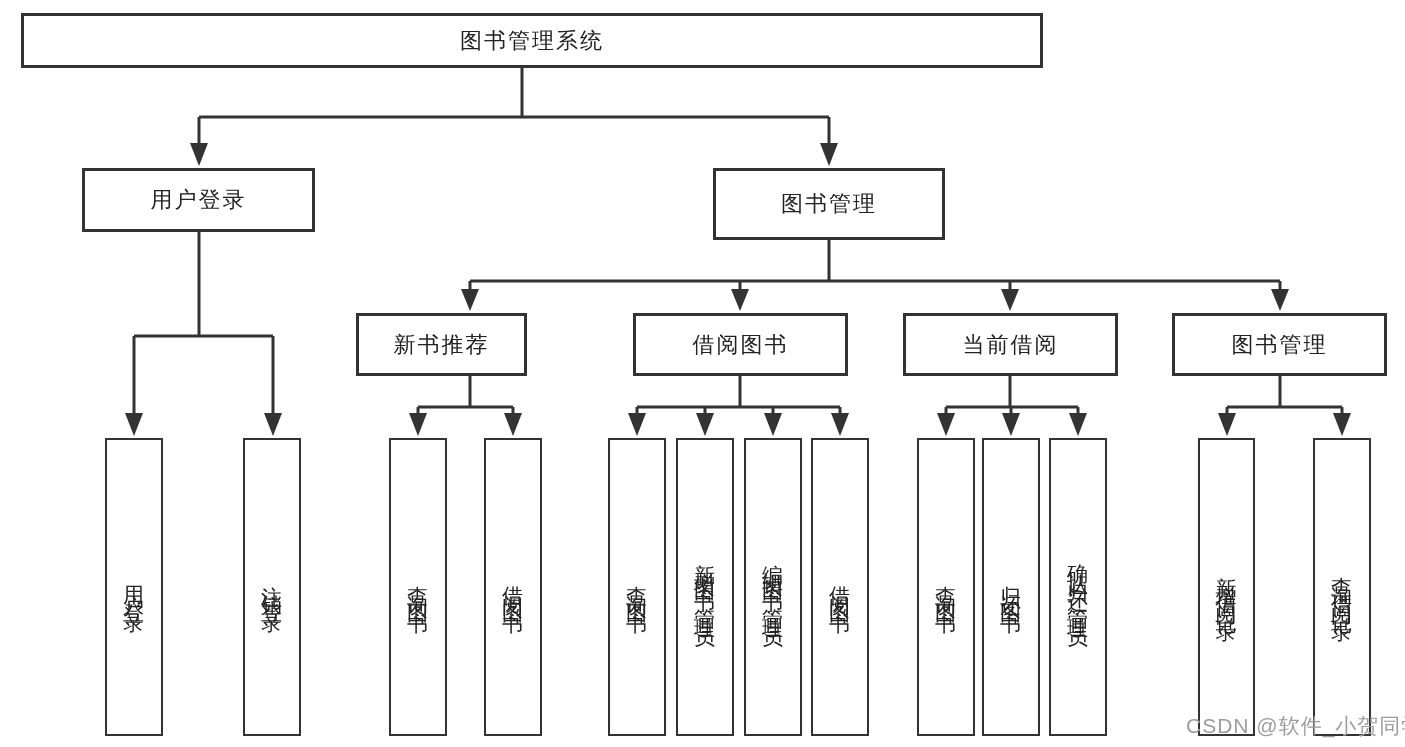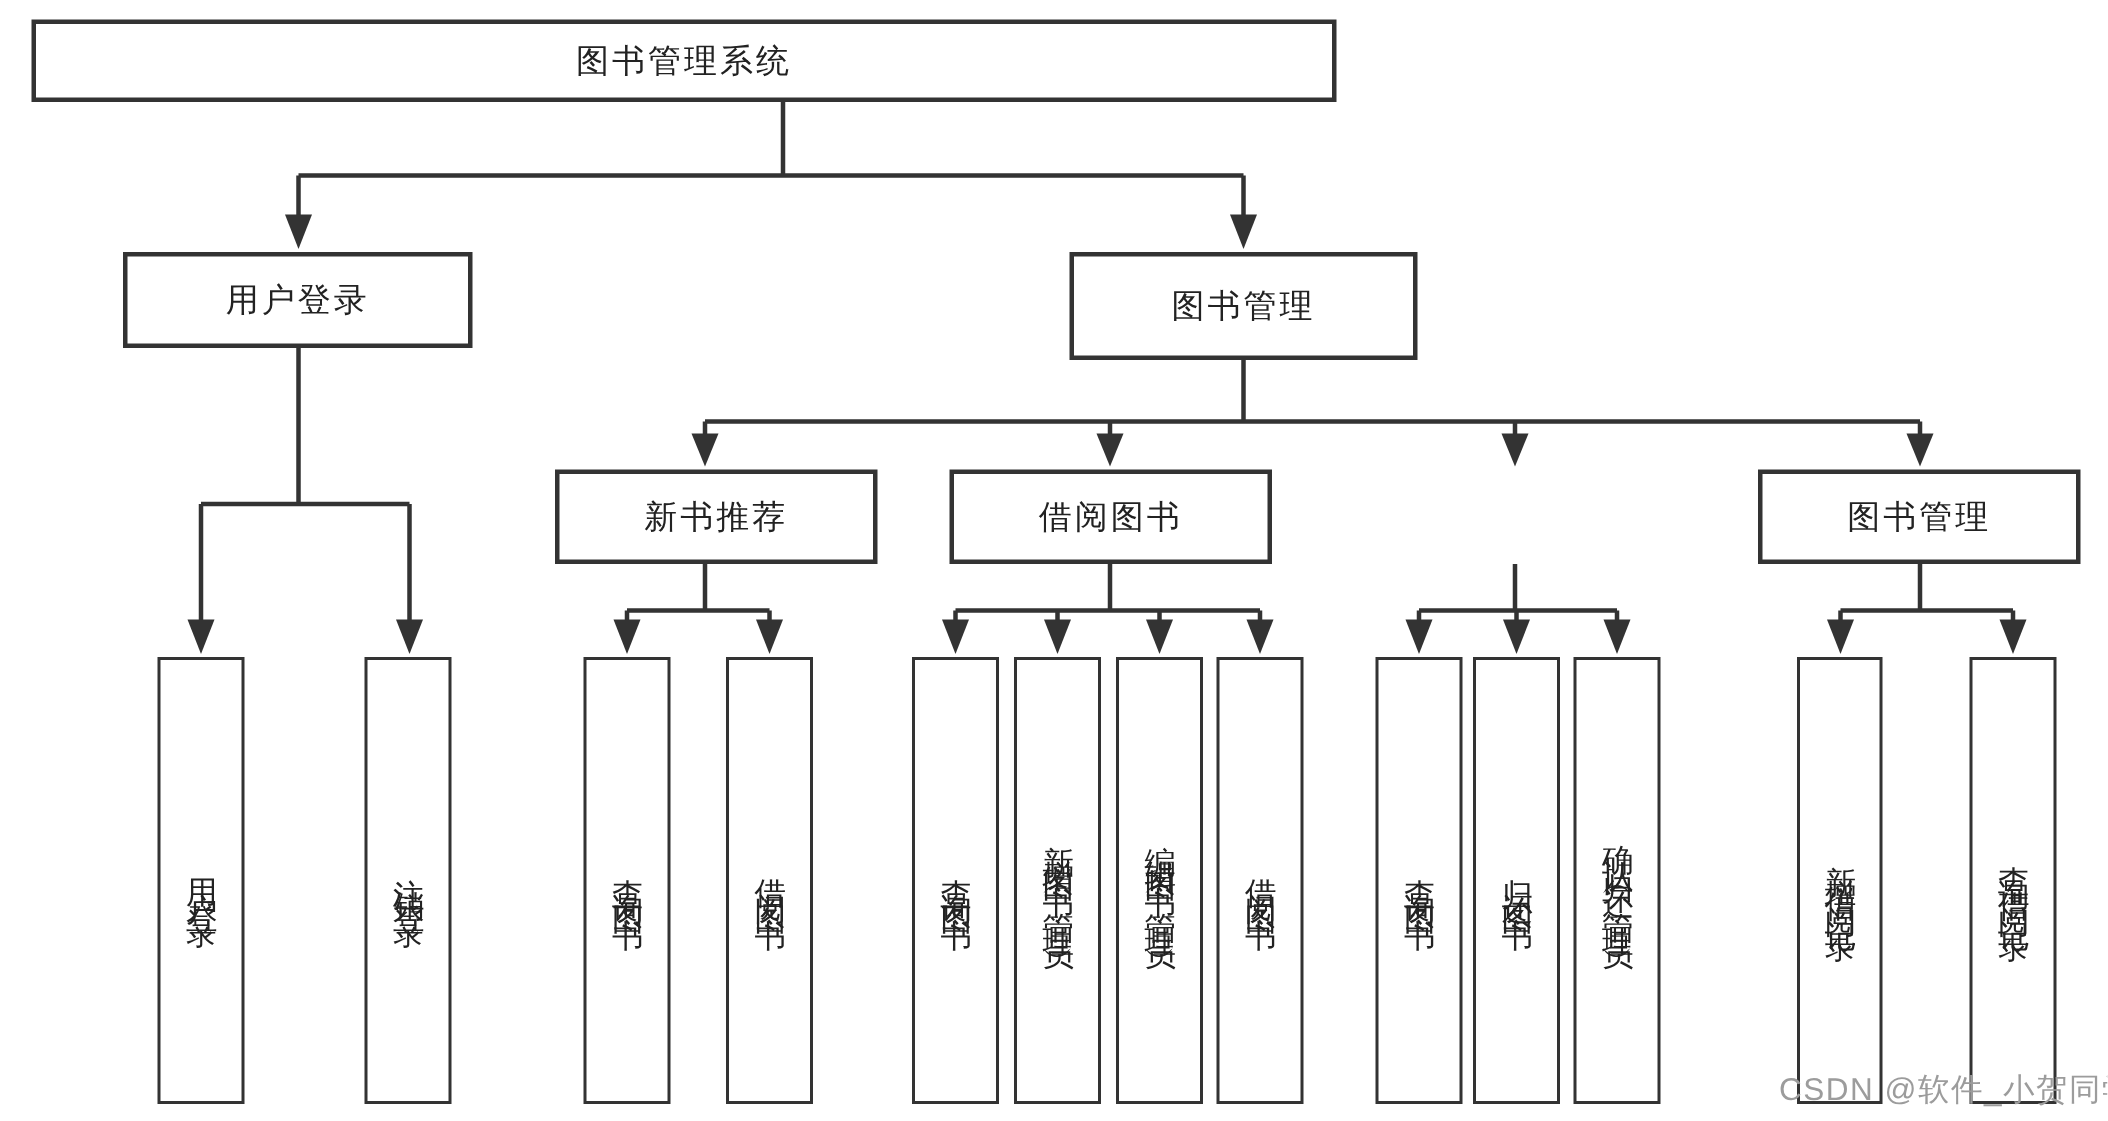--- a/index.html
+++ b/index.html
@@ -105,36 +105,39 @@
       <polygon points="1069,413 1087,413 1078,436" fill="#333333" stroke="none"></polygon>
     </g>
 
     <g stroke="#333333" stroke-width="3">
       <path d="M1280 376 V407 M1227 407 H1342 M1227 407 V414 M1342 407 V414"></path>
       <polygon points="1218,413 1236,413 1227,436" fill="#333333" stroke="none"></polygon>
       <polygon points="1333,413 1351,413 1342,436" fill="#333333" stroke="none"></polygon>
     </g>
   </svg>
 
-  <div class="node" style="left:21px;top:13px;width:870px;height:55px">
+  <div class="node" style="left:21px;top:13px;width:1022px;height:55px">
     <span>图书管理系统</span>
   </div>
 
   <div class="node" style="left:82px;top:168px;width:233px;height:64px">
     <span>用户登录</span>
   </div>
   <div class="node" style="left:713px;top:168px;width:232px;height:72px">
     <span>图书管理</span>
   </div>
 
-  <div class="node" style="left:370px;top:313px;width:215px;height:63px">
+  <div class="node" style="left:356px;top:313px;width:171px;height:63px">
     <span>新书推荐</span>
   </div>
   <div class="node" style="left:633px;top:313px;width:215px;height:63px">
     <span>借阅图书</span>
+  </div>
+  <div class="node" style="left:903px;top:313px;width:215px;height:63px">
+    <span>当前借阅</span>
   </div>
   <div class="node" style="left:1172px;top:313px;width:215px;height:63px">
     <span>图书管理</span>
   </div>
 
   <div class="node leaf" style="left:105px;top:438px;width:58px;height:298px">
     <span>用户登录</span>
   </div>
   <div class="node leaf" style="left:243px;top:438px;width:58px;height:298px">
     <span>注销登录</span>

